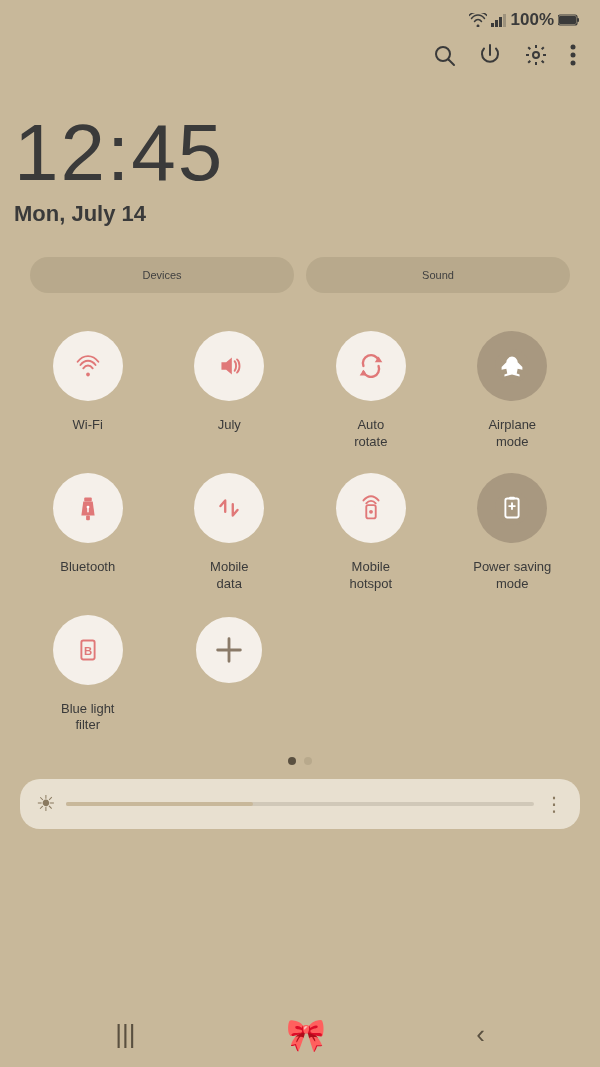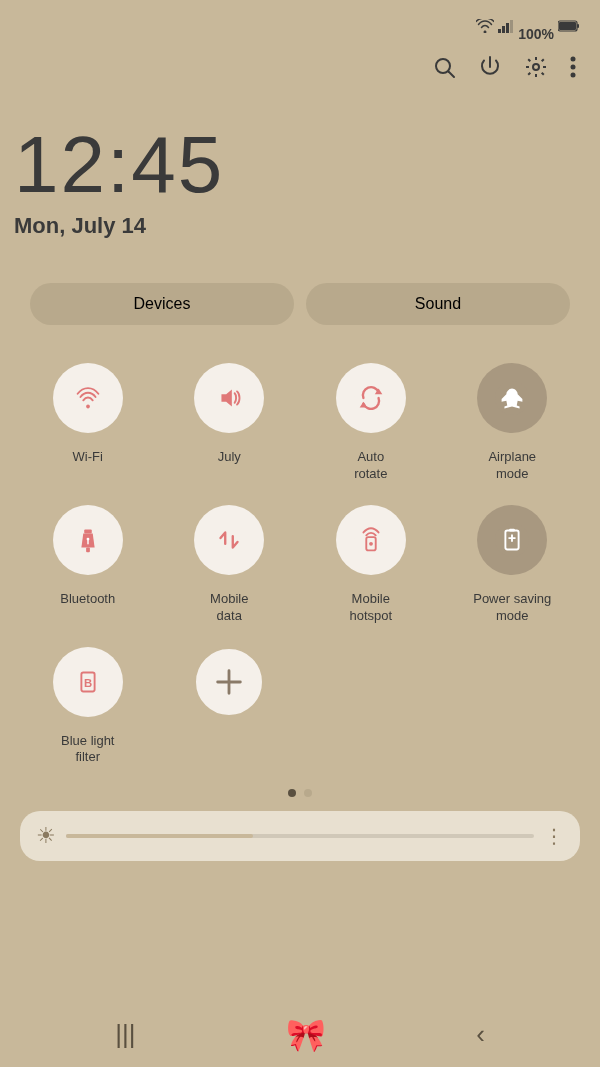--- a/index.html
+++ b/index.html
@@ -22,24 +22,23 @@
       gap: 6px;
     }
 
     .status-icons {
       display: flex;
       align-items: center;
       gap: 4px;
     }
 
     .status-text {
-      font-size: 14px;
+      font-size: 17px;
       color: #3a3a3a;
       font-weight: 600;
-      margin-top: 16px;
     }
 
     
     .top-actions {
       display: flex;
       justify-content: flex-end;
       padding: 8px 24px 10px;
       gap: 22px;
       align-items: center;
     }
@@ -77,25 +76,24 @@
       gap: 12px;
       padding: 10px 30px 20px;
     }
 
     .tab-btn {
       flex: 1;
       background-color: #b8a98c;
       border: none;
       border-radius: 25px;
       padding: 12px 0;
-      font-size: 16px;
-      color: #000000;
+      font-size: 11px;
+      color: #404040;
       cursor: pointer;
       font-weight: 400;
-      margin-top: 14px;
     }
 
     
     .quick-grid {
       display: grid;
       grid-template-columns: repeat(4, 1fr);
       gap: 6px;
       padding: 10px 20px 5px;
     }
 

